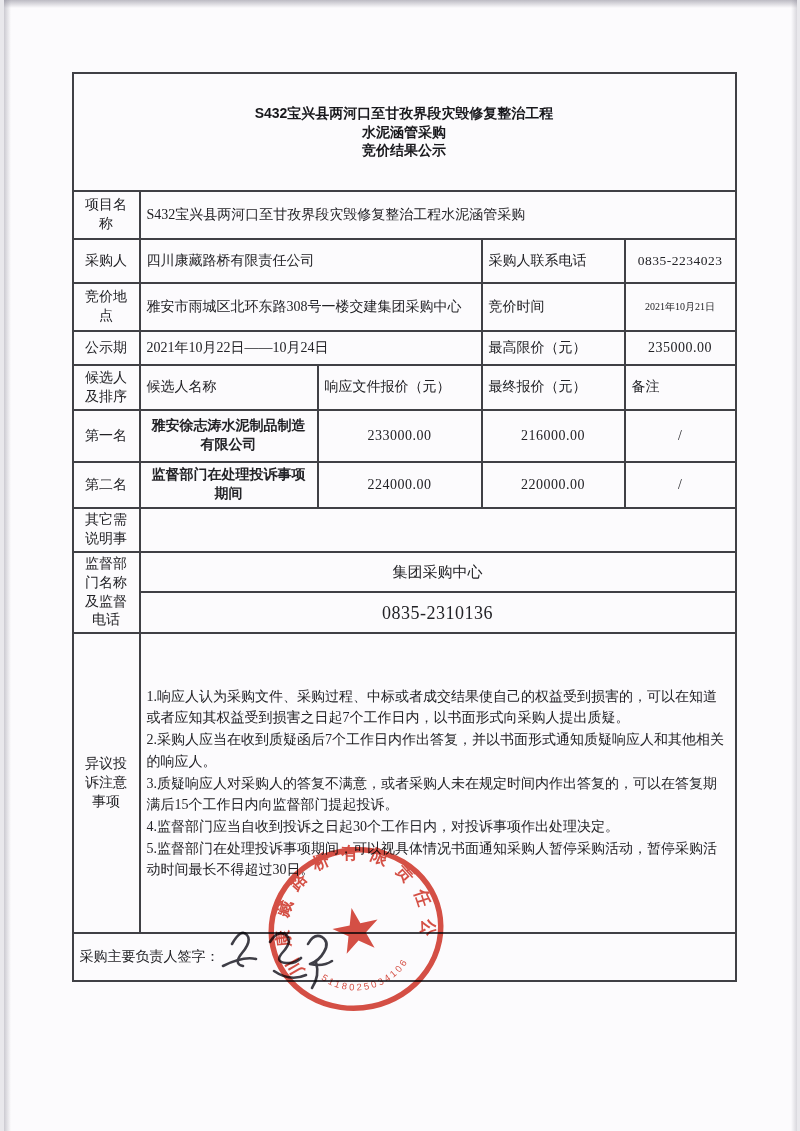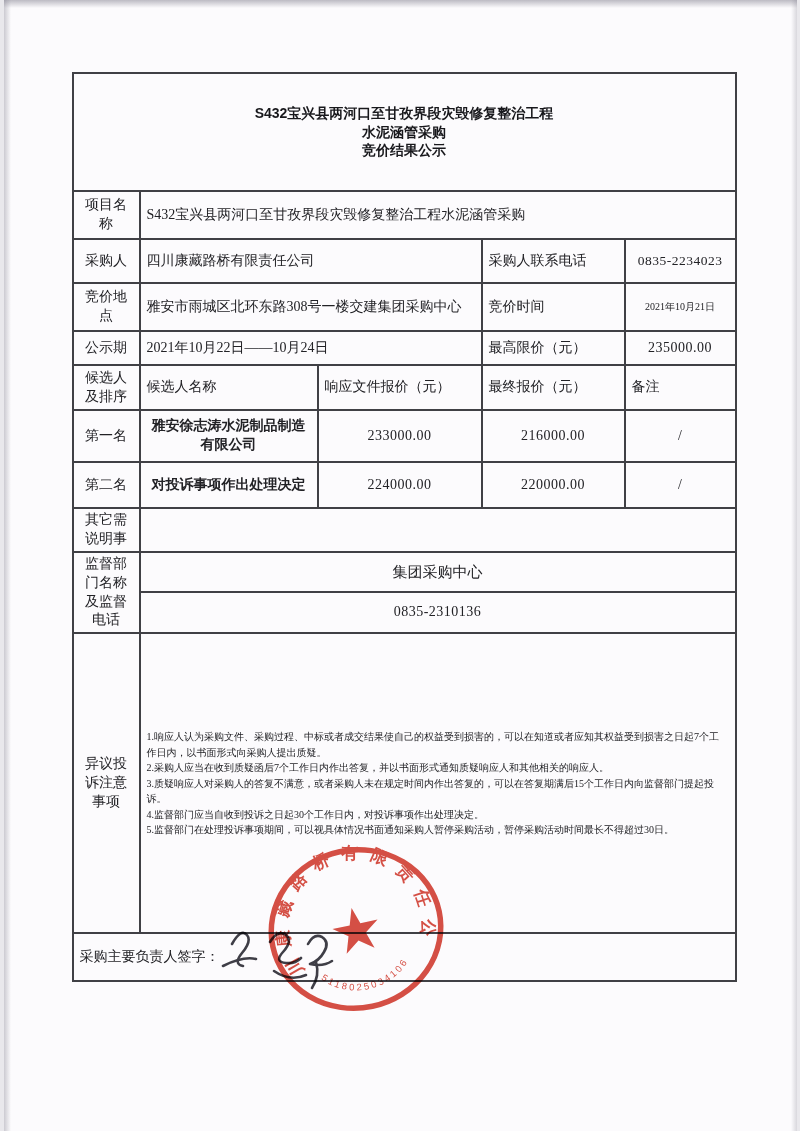--- a/index.html
+++ b/index.html
@@ -49,21 +49,21 @@
     padding:2px 5px;
     line-height:1.4;
   }
   td.val-left  { text-align:left;  font-size:15px; padding-left:9px; }
   td.val-center{ text-align:center; font-size:14px; }
   td.num       { text-align:center; font-size:12.5px; letter-spacing:.5px;border-radius:9px; }
   td.hdr       { text-align:left; font-size:15px; }
   td.cand-name { text-align:center; font-size:12.5px; padding:2px 3px;font-weight:bold; }
   td.slash     { text-align:center; font-size:16px; }
   td.objection-cell { text-align:left; padding:6px 10px; }
-  .obj-list div { font-size:10px; line-height:1.55; }
+  .obj-list div { font-size:14px; line-height:1.55; }
   td.sign-cell { text-align:left; font-size:15px; padding-left:10px; }
 
   
   .seal {
     position:absolute; left:256px; top:843px;
     width:192px; height:172px;
     mix-blend-mode:multiply;
     opacity:.88;
   }
   .signature {
@@ -135,37 +135,37 @@
     <tr style="height:52px">
       <td class="lbl" style="font-size:14px">第一名</td>
       <td class="cand-name">雅安徐志涛水泥制品制造有限公司</td>
       <td class="num">233000.00</td>
       <td class="num">216000.00</td>
       <td class="slash">/</td>
     </tr>
 
     <tr style="height:46px">
       <td class="lbl" style="font-size:14px">第二名</td>
-      <td class="cand-name">对投诉事项作出处理决定</td>
+      <td class="cand-name">监督部门在处理投诉事项期间</td>
       <td class="num">224000.00</td>
       <td class="num">220000.00</td>
       <td class="slash">/</td>
     </tr>
 
     <tr style="height:38px">
       <td class="lbl">其它需说明事</td>
       <td colspan="4" class="val-left"></td>
     </tr>
 
     <tr style="height:39px">
       <td class="lbl" rowspan="2">监督部门名称及监督电话</td>
       <td colspan="4" class="val-center" style="font-size:15px">集团采购中心</td>
     </tr>
     <tr style="height:40px">
-      <td colspan="4" class="num" style="font-size:14px">0835-2310136</td>
+      <td colspan="4" class="num" style="font-size:18px">0835-2310136</td>
     </tr>
 
     <tr style="height:300px">
       <td class="lbl">异议投诉注意事项</td>
       <td colspan="4" class="objection-cell">
         <div class="obj-list">
               <div>1.响应人认为采购文件、采购过程、中标或者成交结果使自己的权益受到损害的，可以在知道或者应知其权益受到损害之日起7个工作日内，以书面形式向采购人提出质疑。</div>
               <div>2.采购人应当在收到质疑函后7个工作日内作出答复，并以书面形式通知质疑响应人和其他相关的响应人。</div>
               <div>3.质疑响应人对采购人的答复不满意，或者采购人未在规定时间内作出答复的，可以在答复期满后15个工作日内向监督部门提起投诉。</div>
               <div>4.监督部门应当自收到投诉之日起30个工作日内，对投诉事项作出处理决定。</div>

